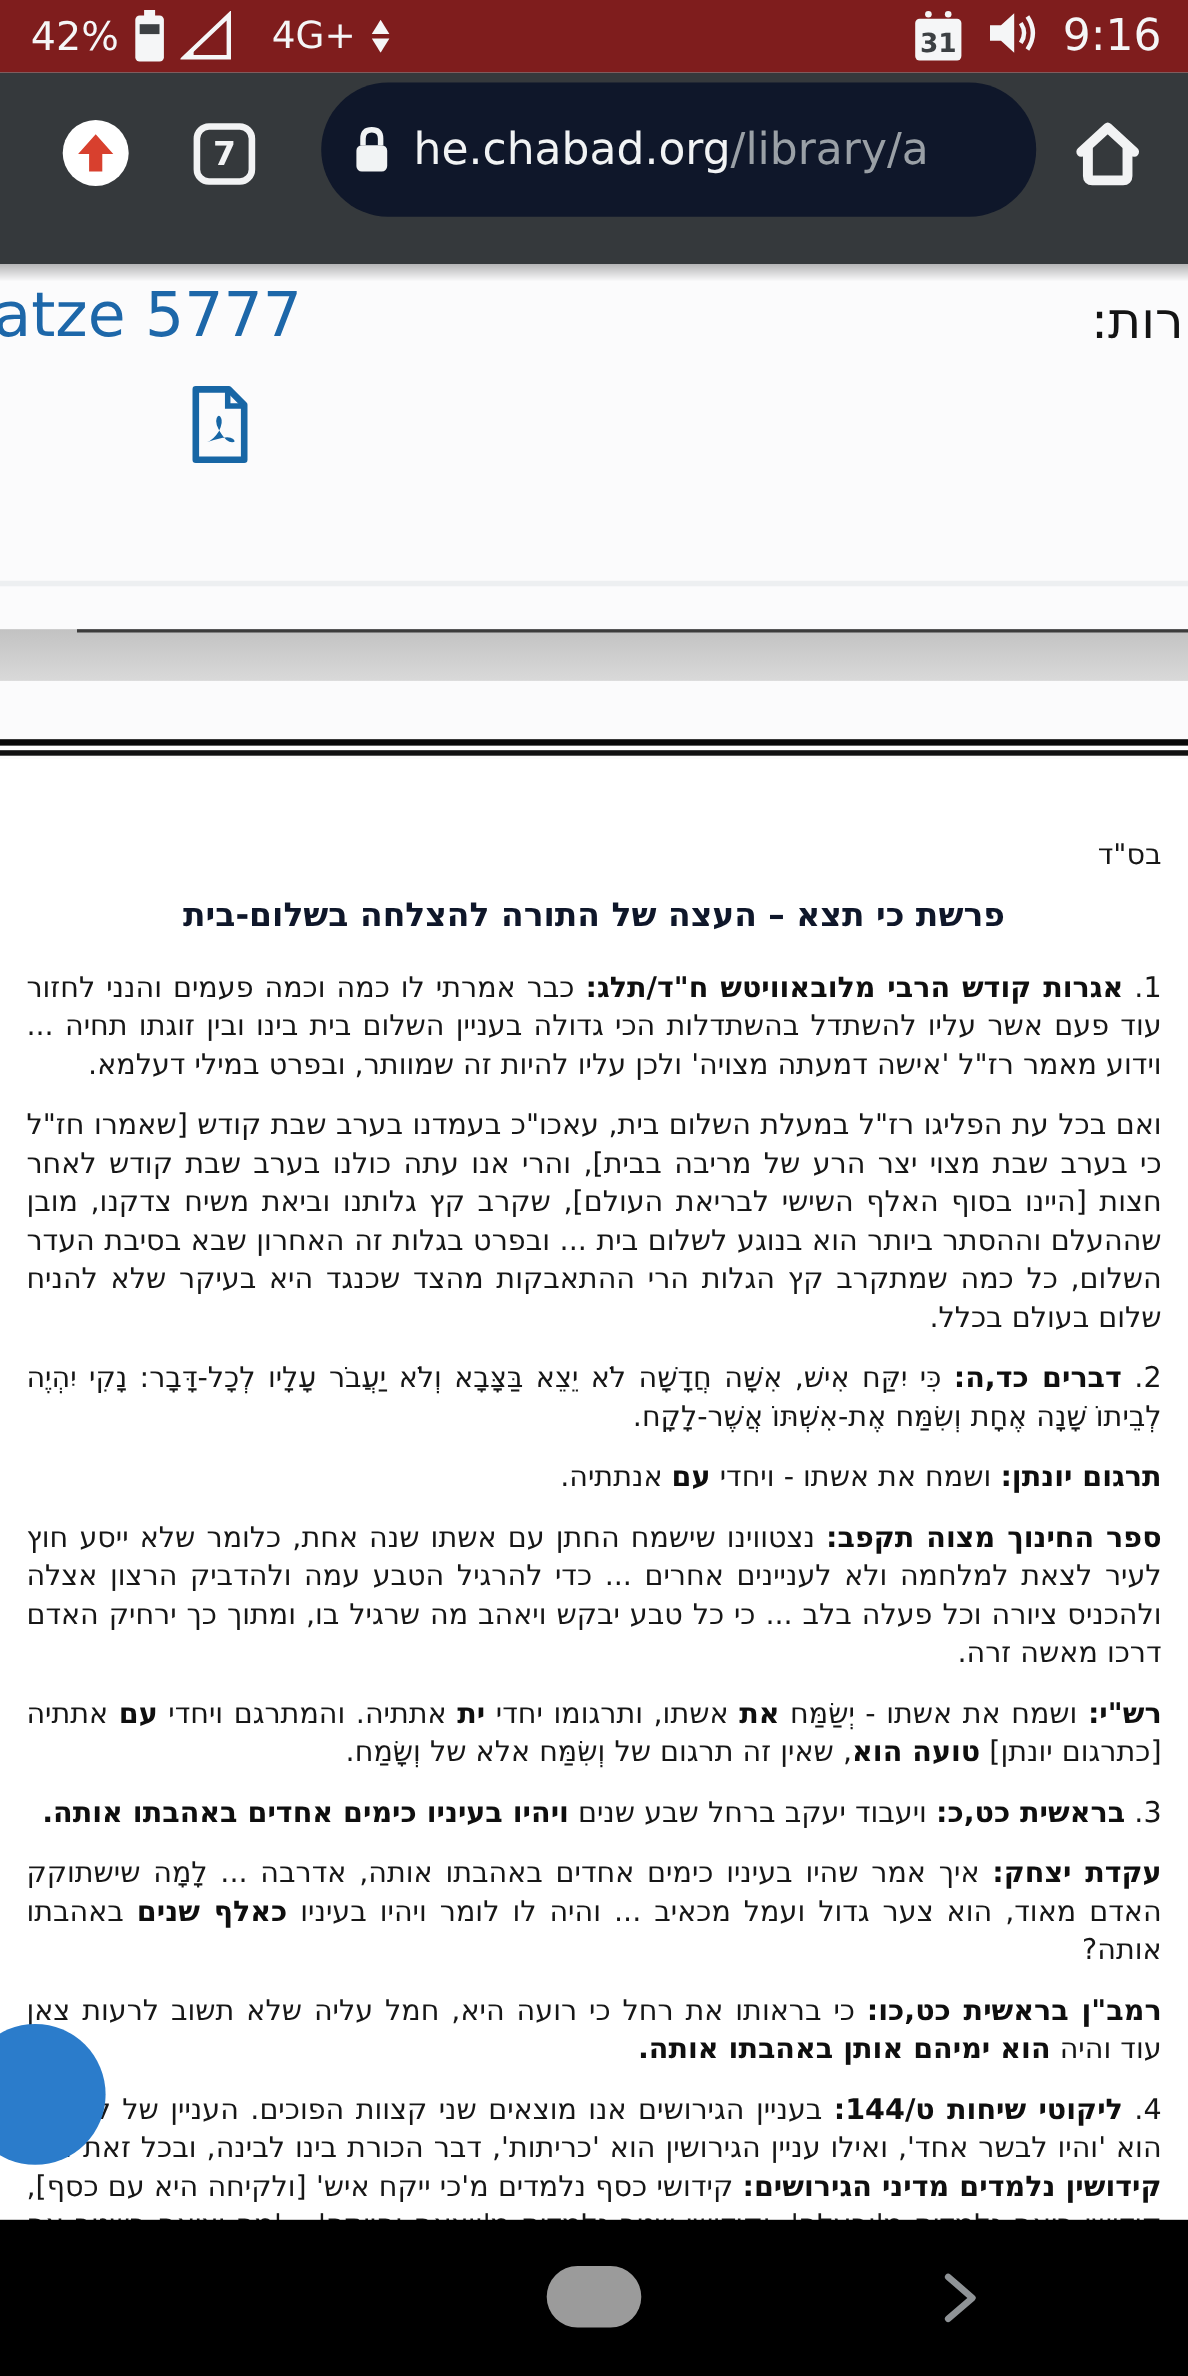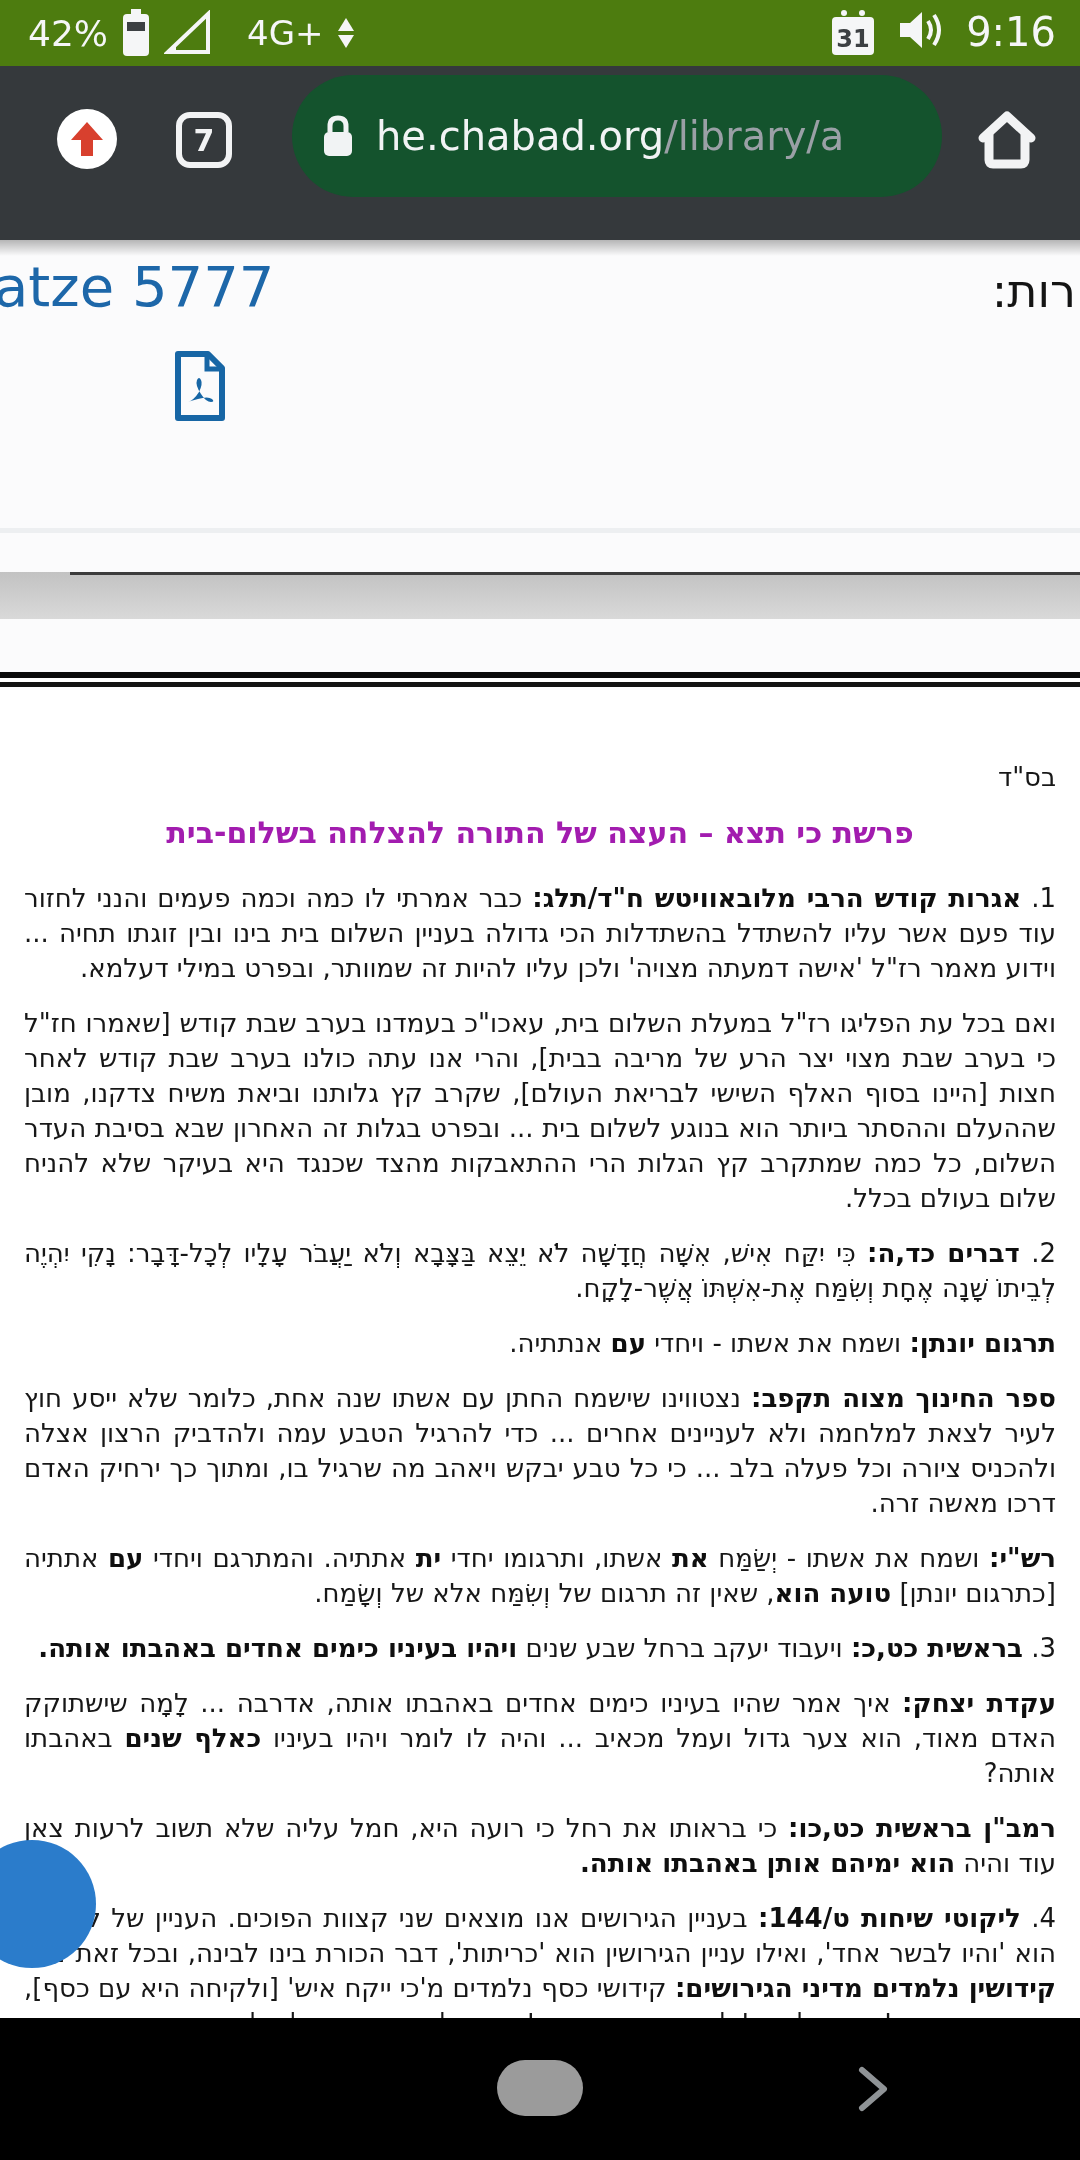--- a/index.html
+++ b/index.html
@@ -1,39 +1,39 @@
 <!DOCTYPE html>
 <html lang="he"><head>
 <meta charset="utf-8">
 <style>
   html,body{margin:0;padding:0;background:#000;}
   .screen{position:relative;width:1080px;height:2160px;overflow:hidden;
     font-family:"DejaVu Sans","Liberation Sans",sans-serif;background:#fff;}
 
   
-  .statusbar{position:absolute;left:0;top:0;width:100%;height:66px;background:#4d7c0f;
+  .statusbar{position:absolute;left:0;top:0;width:100%;height:66px;background:#7f1d1d;
     display:flex;align-items:center;justify-content:space-between;color:#f5f6f7;}
   .sb-left{display:flex;align-items:center;gap:14px;padding-left:28px;}
   .sb-right{display:flex;gap:22px;padding-right:24px;}
   .sb-batt-pct{font-size:36px;font-weight:500;}
   .sb-time{font-size:40px;font-weight:500;}
   .sb-ico{display:block;}
   .updown{display:flex;flex-direction:column;line-height:0;gap:2px;}
 
   
   .toolbar{position:absolute;left:0;top:66px;width:100%;height:174px;background:#35393c;}
   .tb-shadow{position:absolute;left:0;top:240px;width:100%;height:16px;
     background:linear-gradient(#00000047,transparent);z-index:5;}
   .circle-btn{position:absolute;left:57px;top:43px;width:60px;height:60px;border-radius:50%;
     background:#fff;display:flex;align-items:center;justify-content:center;}
   .tab-btn{position:absolute;left:176px;top:46px;width:44px;height:44px;border:6px solid #f2f3f4;
     border-radius:14px;color:#f2f3f4;font-size:30px;font-weight:700;
     display:flex;align-items:center;justify-content:center;}
   .url-pill{position:absolute;left:292px;top:9px;width:650px;height:122px;border-radius:61px;
-    background:#14532d;display:flex;align-items:center;padding:0 30px;box-sizing:border-box;gap:22px;}
+    background:#0f172a;display:flex;align-items:center;padding:0 30px;box-sizing:border-box;gap:22px;}
   .url-text{font-size:40px;color:#f1f3f4;white-space:nowrap;overflow:hidden;direction:ltr;}
   .url-path{color:#9aa0a6;}
   .home-btn{position:absolute;left:975px;top:42px;width:64px;height:64px;
     display:flex;align-items:center;justify-content:center;}
 
   
   .pageheader{position:absolute;left:0;top:240px;width:100%;height:450px;background:#fbfbfc;}
   .head-he{position:absolute;top:24px;right:4px;font-size:46px;color:#141414;direction:rtl;}
   .head-en{position:absolute;top:14px;left:-6px;font-size:56px;color:#1d67a9;}
   .pdf-btn{position:absolute;left:174px;top:110px;width:52px;height:72px;}
@@ -44,21 +44,21 @@
   .dbl-line{position:absolute;left:0;top:432px;width:100%;}
   .dbl-line .l1{height:6px;background:#0a0a0a;}
   .dbl-line .l2{height:4px;background:#fff;}
   .dbl-line .l3{height:5px;background:#111;}
 
   
   .doc{position:absolute;left:0;top:690px;width:100%;height:1470px;background:#fff;
     box-sizing:border-box;padding:70px 24px 0;direction:rtl;color:#171717;
     font-size:26px;line-height:35px;text-align:justify;overflow:hidden;}
   .doc .bsd{text-align:right;margin:0 0 18px;}
-  .doc h1{font-size:30px;line-height:40px;text-align:center;margin:0 0 28px;font-weight:700;color:#a21caf;}
+  .doc h1{font-size:30px;line-height:40px;text-align:center;margin:0 0 28px;font-weight:700;color:#0f172a;}
   .doc p{margin:0 0 20px;}
   .doc b{color:#0f0f0f;}
 
   
   .fab{position:absolute;left:-32px;top:1840px;width:128px;height:128px;border-radius:50%;
     background:#2b7ccb;z-index:6;}
 
   
   .navbar{position:absolute;left:0;top:2018px;width:100%;height:142px;background:#000;z-index:7;}
   .nav-pill{position:absolute;left:497px;top:42px;width:86px;height:56px;border-radius:28px;background:#9b9b9b;}

